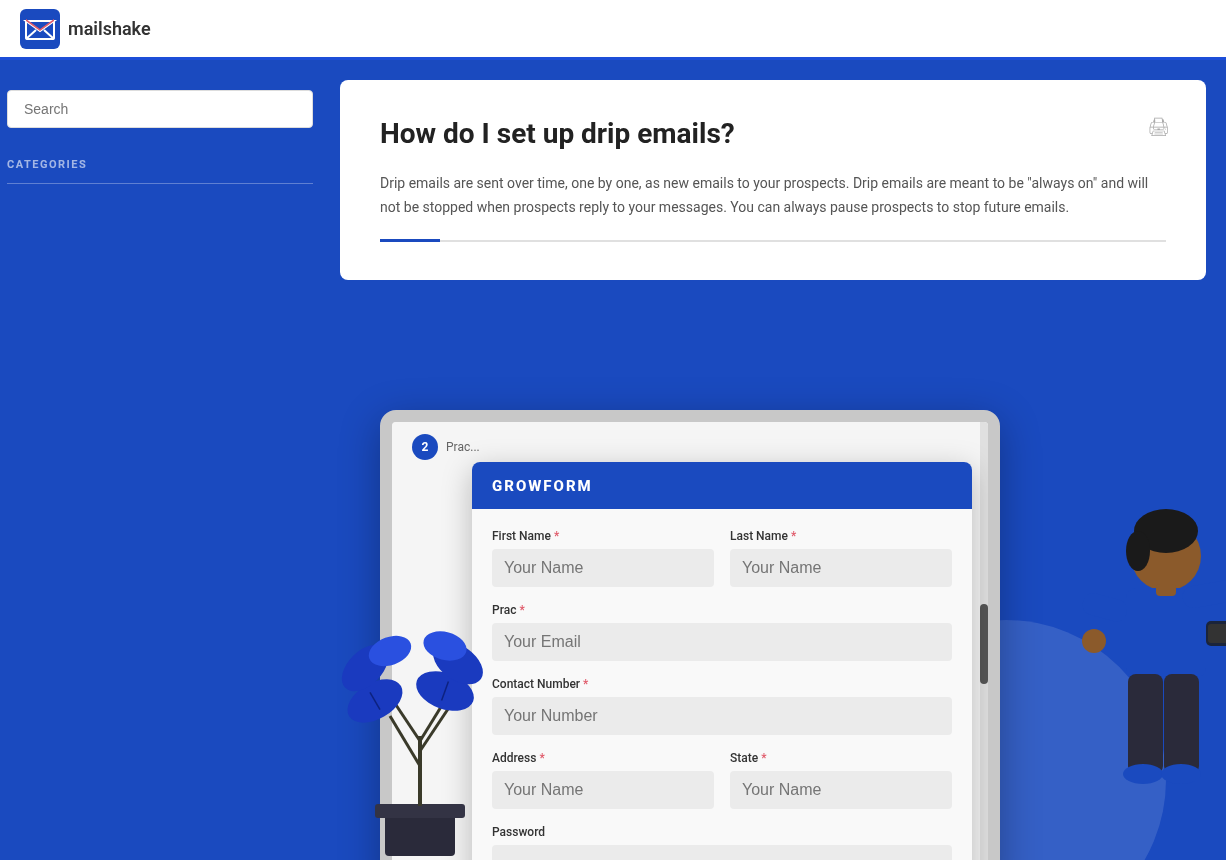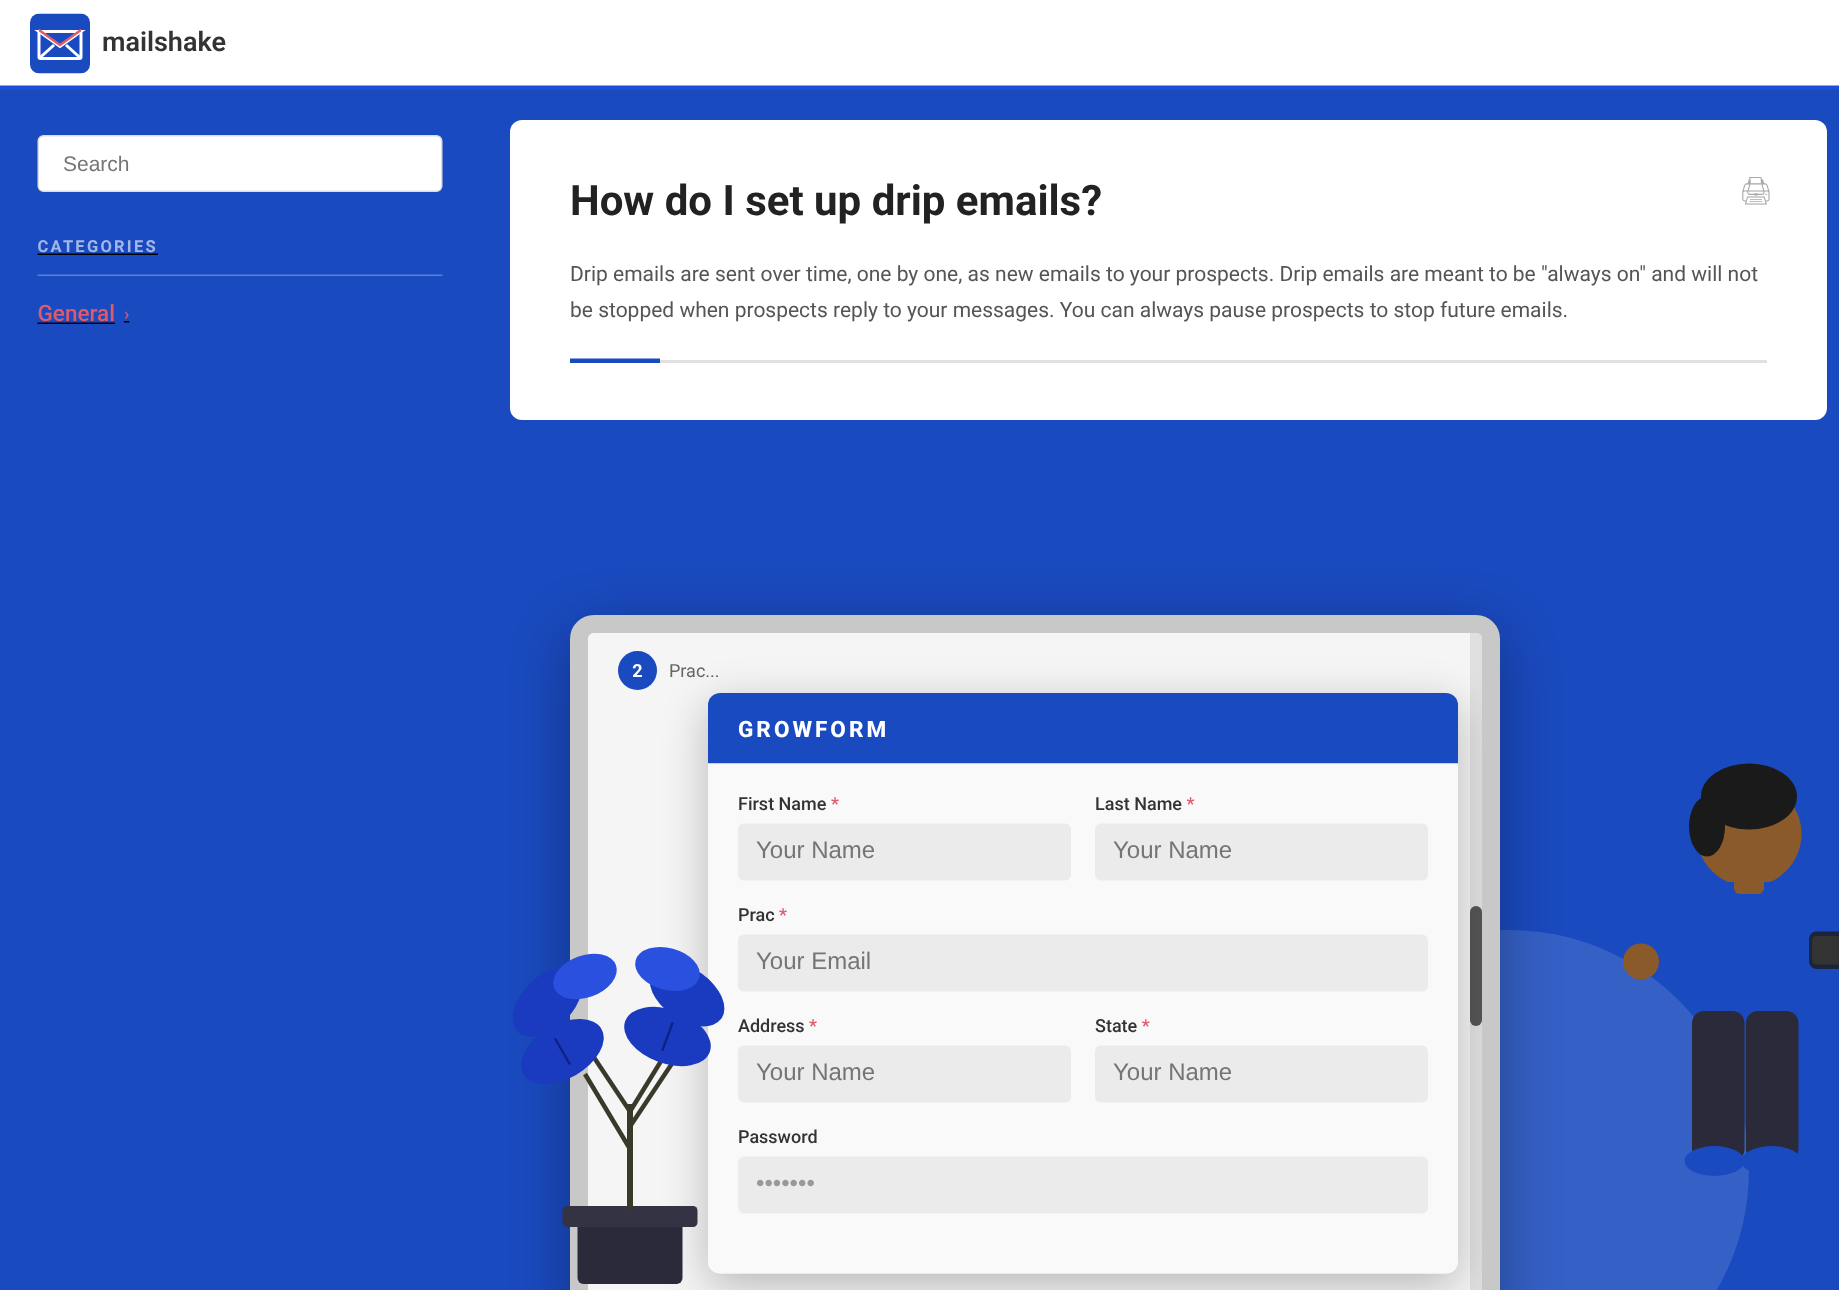--- a/index.html
+++ b/index.html
@@ -42,22 +42,21 @@
     .main-layout {
       display: flex;
       height: calc(860px - 60px);
     }
 
     
     .sidebar {
       width: 320px;
       background: #1a4abf;
       flex-shrink: 0;
-      padding: 30px 25px;
-      text-decoration: underline;
+      padding: 30px 7px;
     }
     .search-box {
       width: 100%;
       padding: 10px 16px;
       border: 1px solid #ddd;
       border-radius: 4px;
       font-size: 14px;
       color: #999;
       background: #fff;
       outline: none;
@@ -96,21 +95,21 @@
       background: #1a4abf;
       position: relative;
       overflow: hidden;
     }
 
     
     .article-card {
       position: absolute;
       top: 20px;
       left: 20px;
-      right: 8px;
+      right: 20px;
       background: #fff;
       border-radius: 8px;
       padding: 36px 40px 30px;
       z-index: 5;
       min-height: 200px;
     }
     .article-title {
       font-size: 28px;
       font-weight: 700;
       color: #222;
@@ -320,24 +319,20 @@
     <span class="logo-text">mailshake</span>
   </div>
 </div>
 
 <div class="main-layout">
 
   <div class="sidebar">
     <input class="search-box" type="text" placeholder="Search" style="">
     <div class="categories-label">CATEGORIES</div>
     <hr class="categories-divider">
-    <div class="category-item">
-      <span>General</span>
-      <span class="category-chevron">›</span>
-    </div>
   </div>
 
   <div class="content-area">
 
     <div class="article-card">
       <h1 class="article-title">How do I set up drip emails?</h1>
       <span class="print-icon">🖨</span>
       <p class="article-body">Drip emails are sent over time, one by one, as new emails to your prospects. Drip emails are meant to be "always on" and will not be stopped when prospects reply to your messages. You can always pause prospects to stop future emails.</p>
       <div class="article-tab-bar">
         <span class="article-tab-active"></span>
@@ -384,20 +379,29 @@
               <div class="form-row">
                 <div class="form-col">
                   <label class="form-label">
                     <span>Prac</span>
                     <span class="form-required"> *</span>
                   </label>
                   <input class="form-input" type="email" placeholder="Your Email" style="">
                 </div>
               </div>
 
+              <div class="form-row">
+                <div class="form-col">
+                  <label class="form-label">
+                    <span>Contact  Number</span>
+                    <span class="form-required"> *</span>
+                  </label>
+                  <input class="form-input" type="tel" placeholder="Your Number" style="">
+                </div>
+              </div>
 
               <div class="form-row">
                 <div class="form-col">
                   <label class="form-label">
                     <span>Address</span>
                     <span class="form-required"> *</span>
                   </label>
                   <input class="form-input" type="text" placeholder="Your Name" style="">
                 </div>
                 <div class="form-col">

